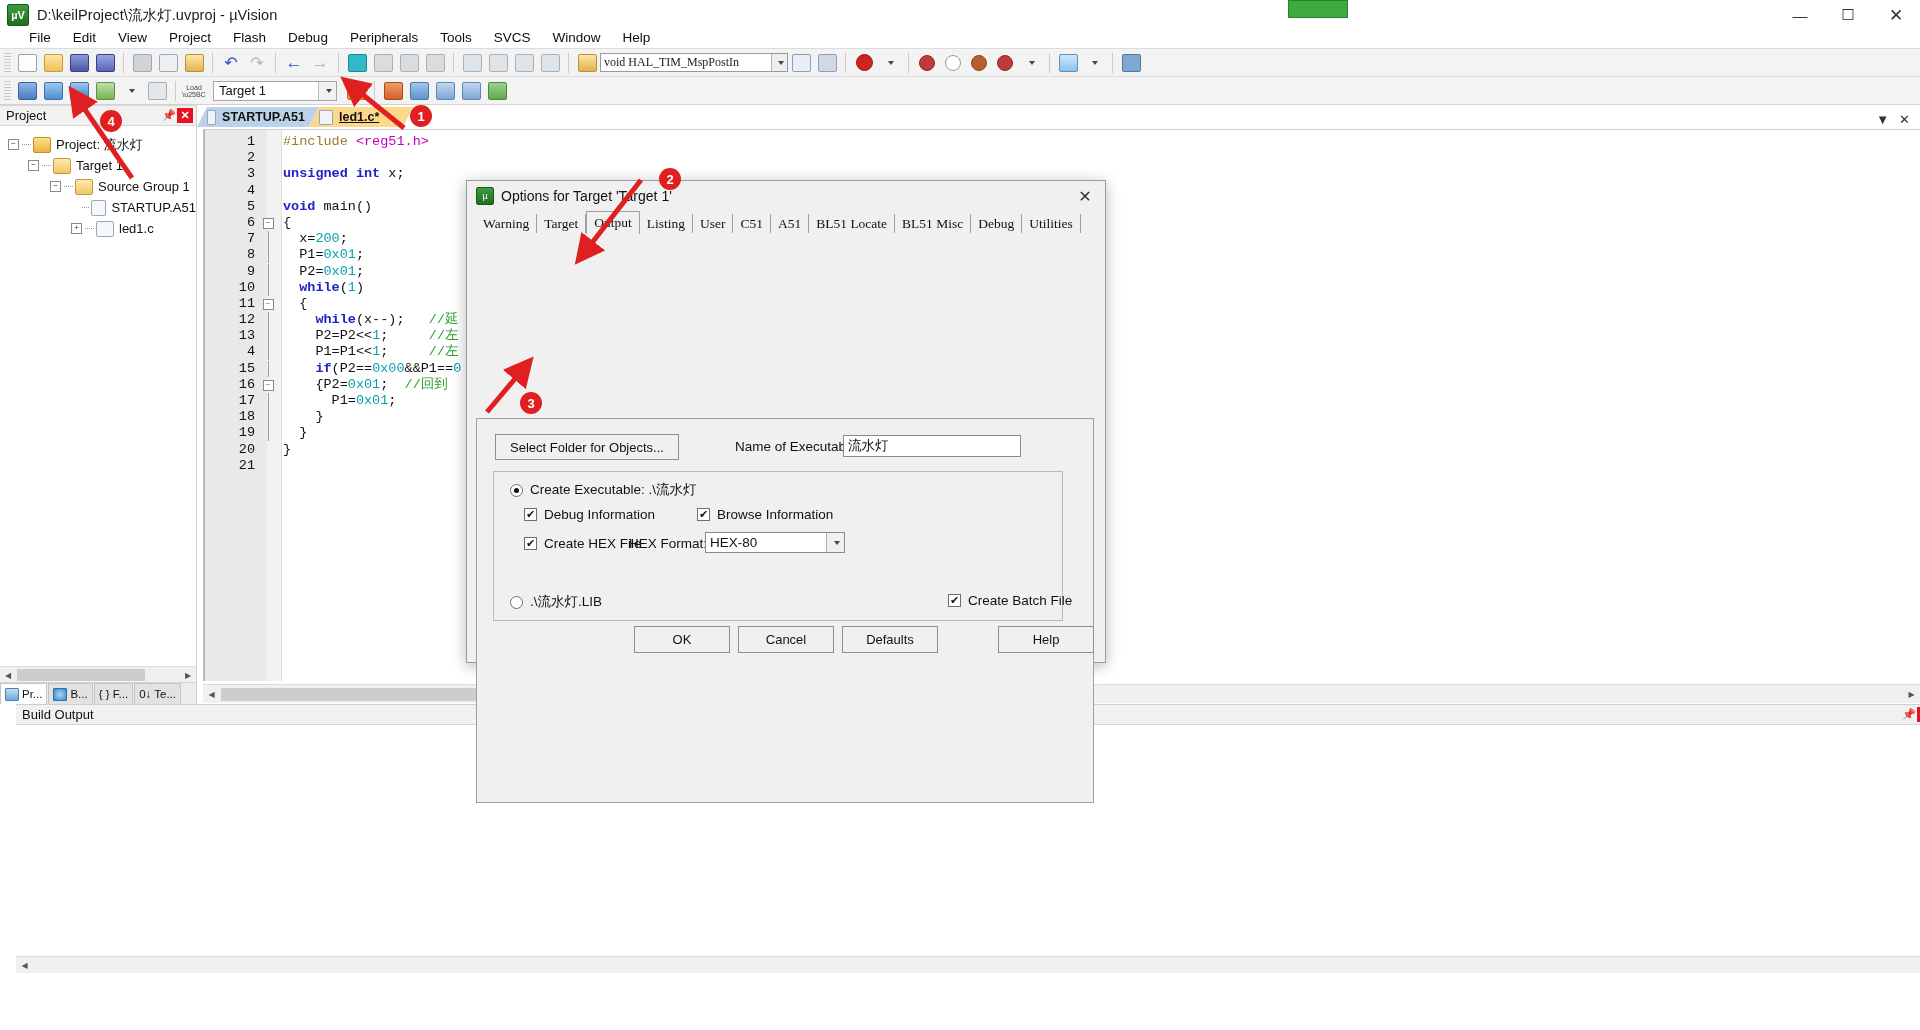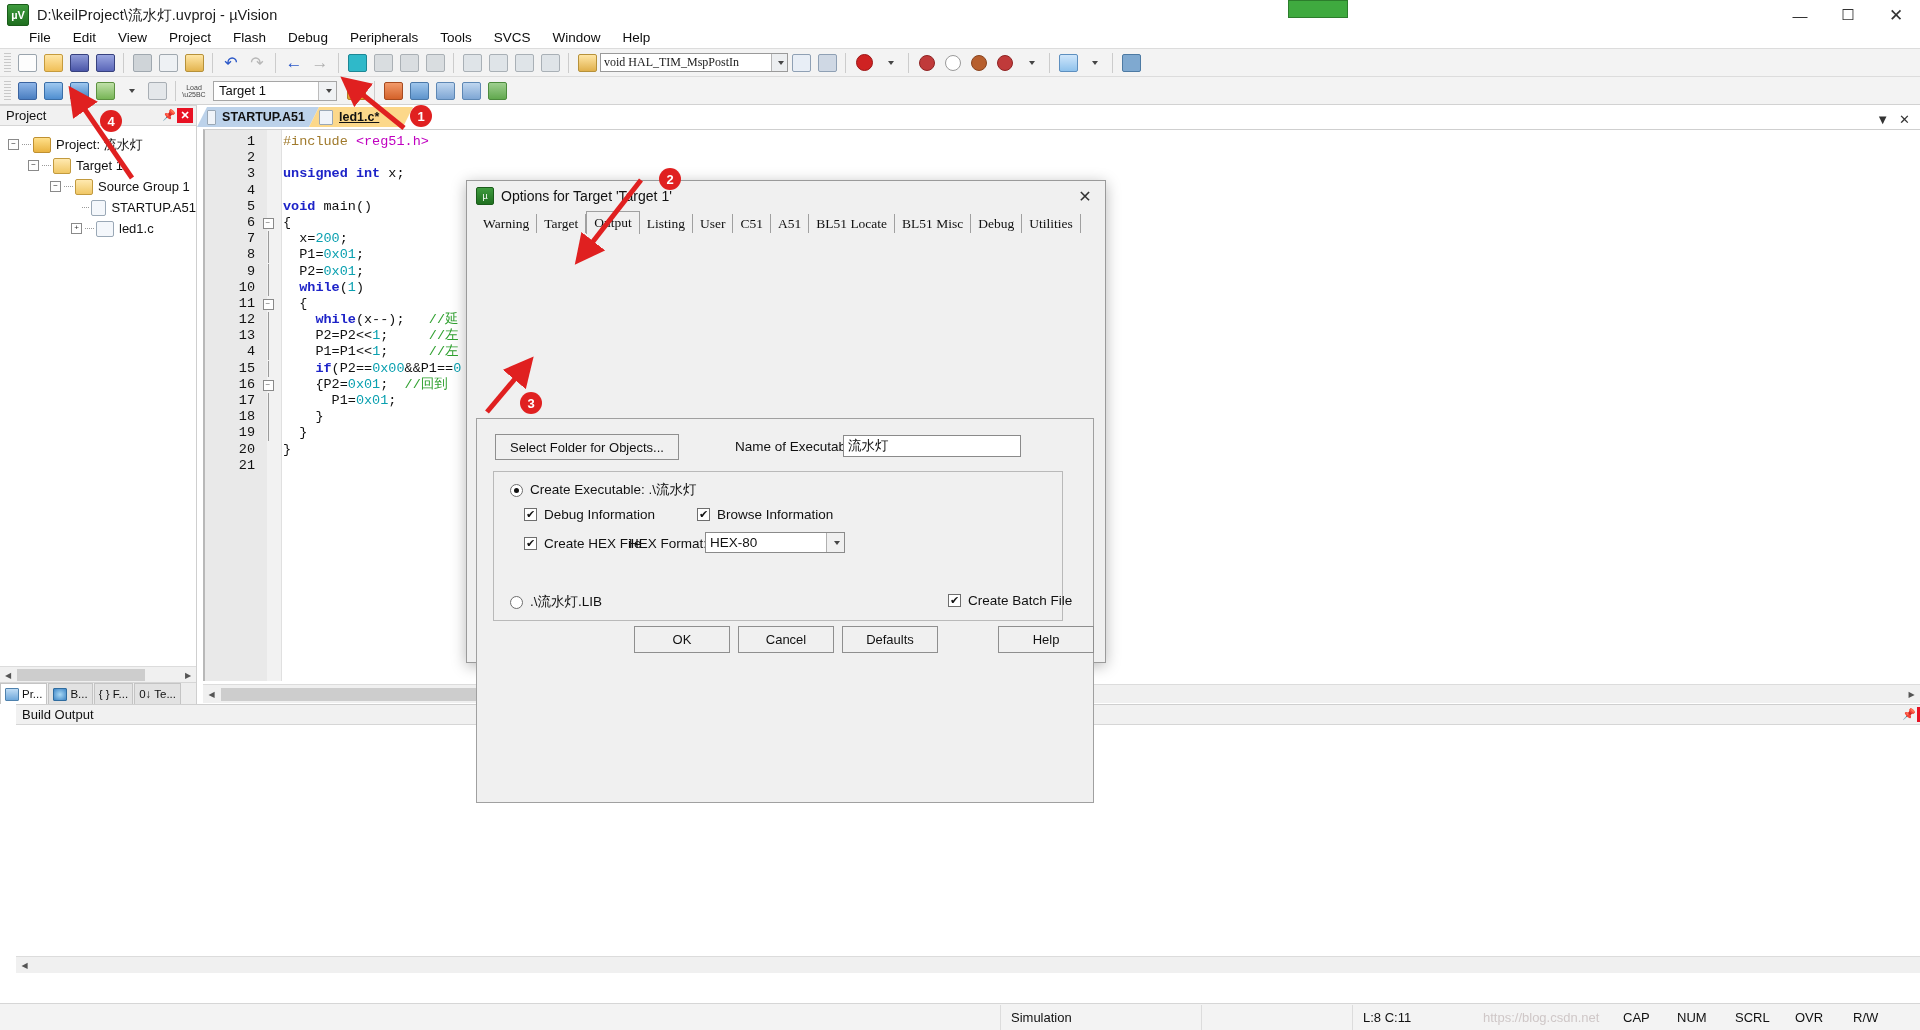--- a/index.html
+++ b/index.html
@@ -652,32 +652,20 @@
       <span class="ph-pin" style="margin-left:auto">📌</span>
       <span class="ph-close">✕</span>
     </div>
     <div class="build-hscroll">
       <span class="bh-arrow">◀</span>
       <span class="bh-spacer"></span>
       <span class="bh-arrow">▶</span>
     </div>
   </div>
 
-  <div class="statusbar">
-    <div style="flex:0 0 1000px"></div>
-    <div class="sb-cell" style="width:180px">Simulation</div>
-    <div class="sb-cell" style="width:130px"></div>
-    <div class="sb-cell" style="width:100px">L:8 C:11</div>
-    <div class="sb-cell watermark" style="border:none;width:120px">https://blog.csdn.net</div>
-    <div class="sb-cell" style="border:none;width:34px">CAP</div>
-    <div class="sb-cell" style="border:none;width:38px">NUM</div>
-    <div class="sb-cell" style="border:none;width:40px">SCRL</div>
-    <div class="sb-cell" style="border:none;width:38px">OVR</div>
-    <div class="sb-cell" style="border:none;width:44px">R/W</div>
-  </div>
 
   <div class="dlg">
     <div class="dlg-title">
       <span class="dlg-ico">µ</span>
       <span class="dlg-title-text">Options for Target 'Target 1'</span>
       <span class="dlg-x">✕</span>
     </div>
 
     <div class="dlg-tabs">
       <div class="dtab">Warning</div>

